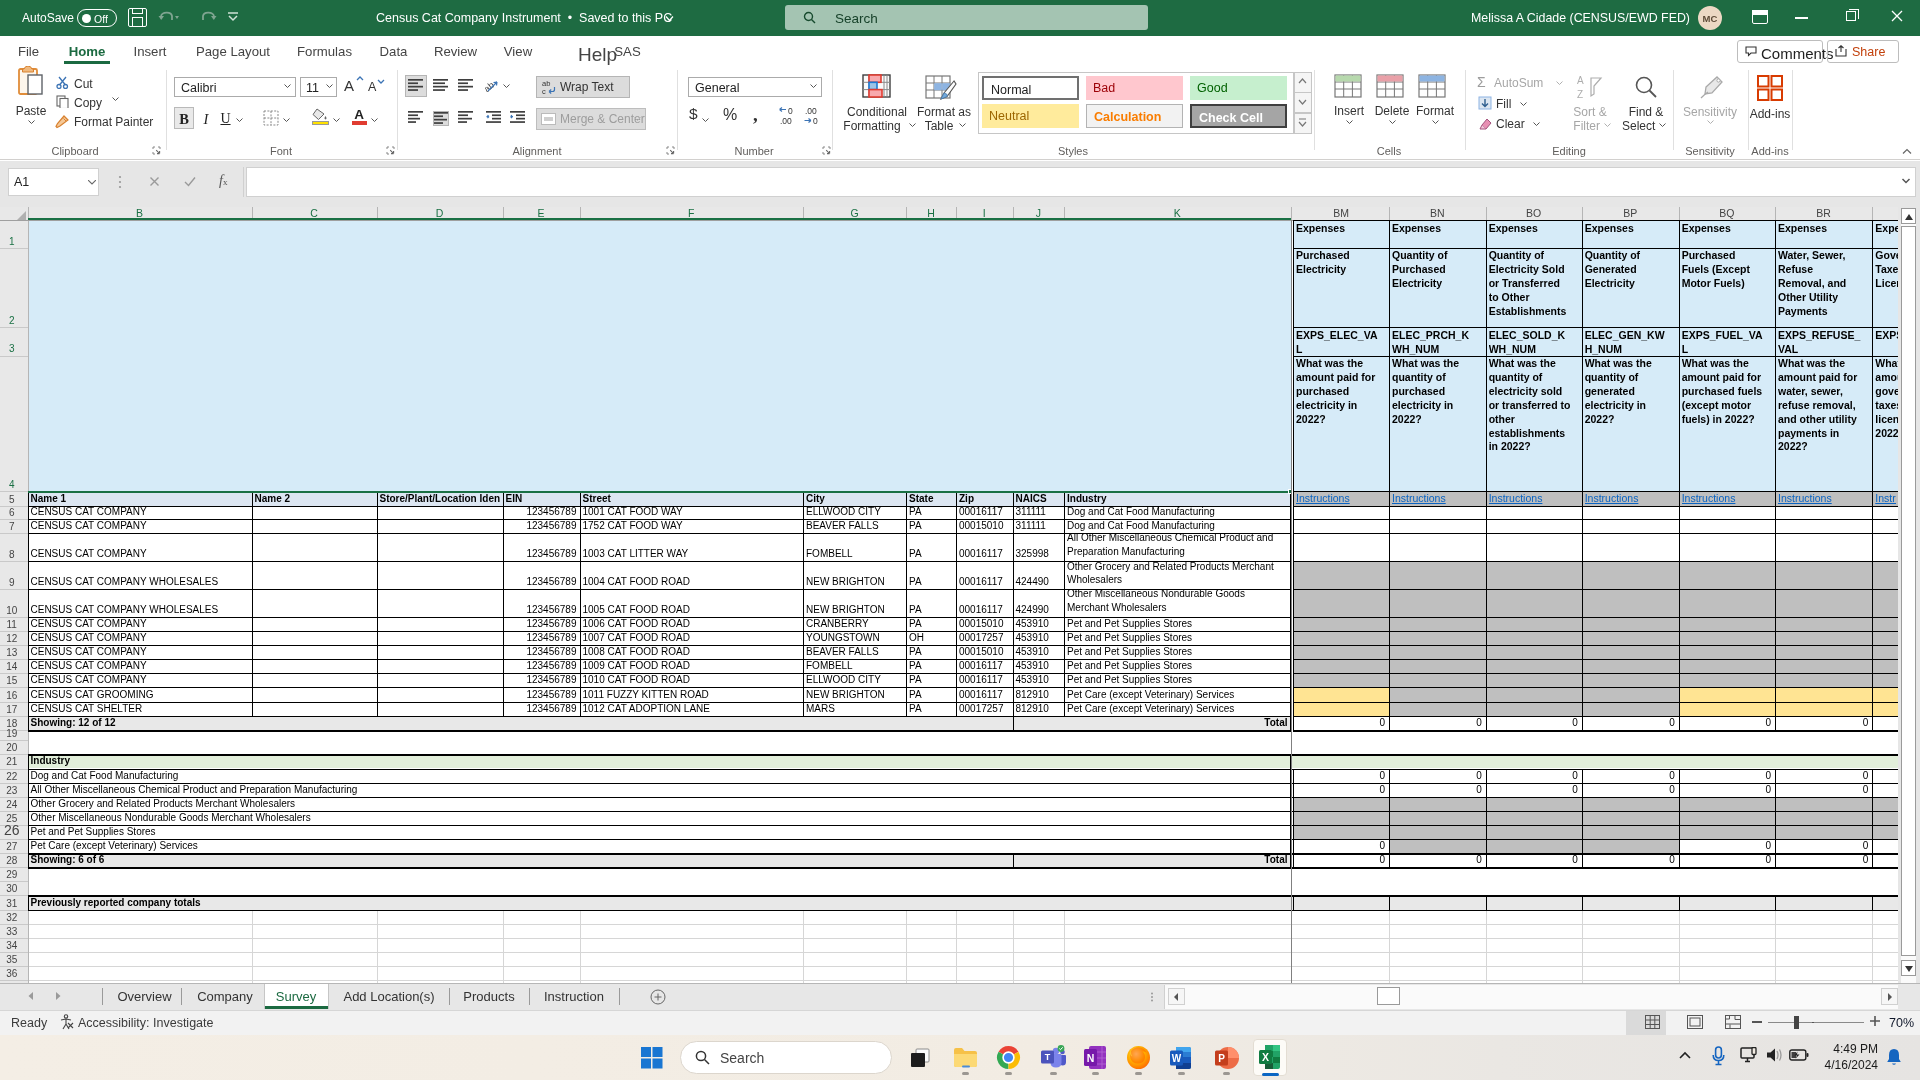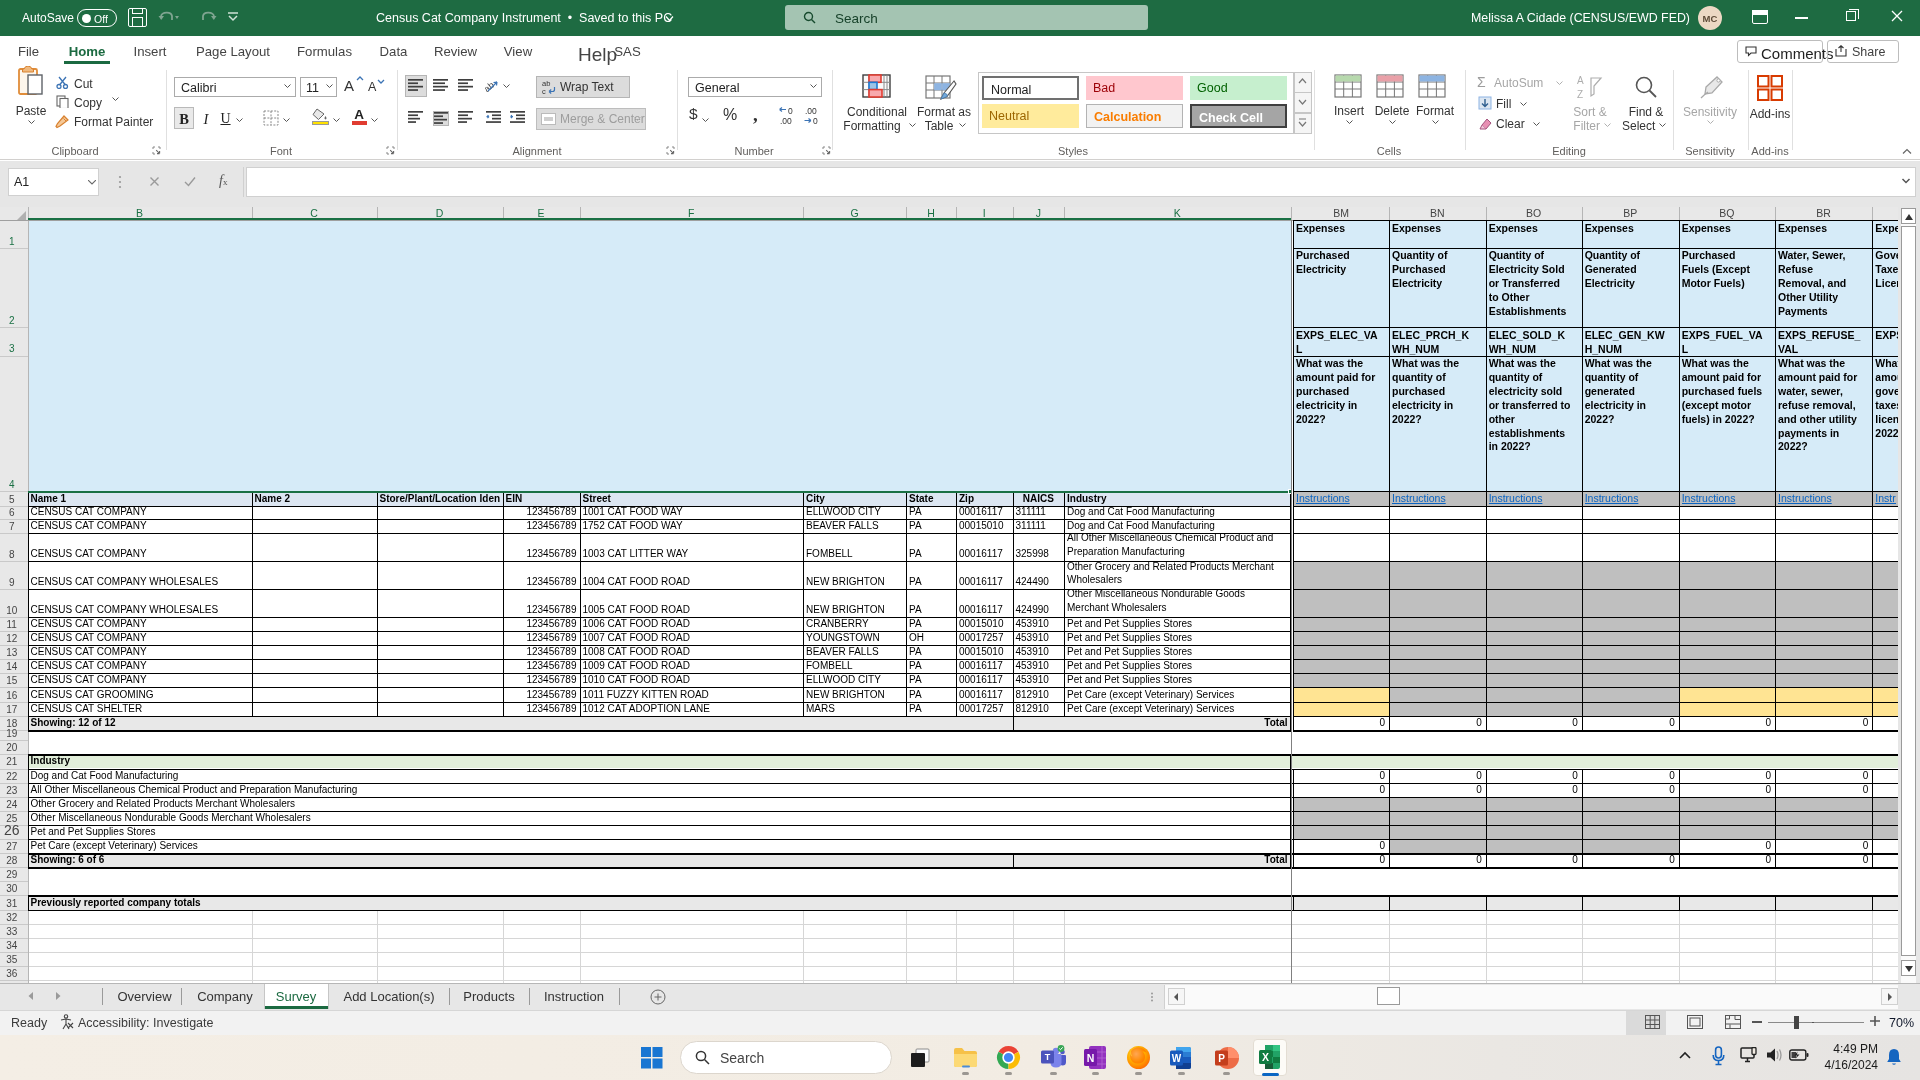--- a/index.html
+++ b/index.html
@@ -77,21 +77,21 @@
       <path d="M1 1 h10 v6 h-5 l-2.5 2.5 v-2.5 h-2.5 z" fill="none" stroke="#333" stroke-width="1.1"></path>
     </svg>
   </div>
 <div style="position:absolute;left:1761px;top:45px;width:60px;height:14px;font-family:Liberation Sans,sans-serif;font-size:15px;color:#222;">Comments</div>
 <div style="position:absolute;left:1827px;top:40px;width:72px;height:23px;border:1px solid #bdbdbd;border-radius:3px;"></div>
 <div style="position:absolute;left:1835px;top:45px;width:12px;height:12px;">
     <svg width="12" height="12" viewBox="0 0 12 12">
       <path d="M1 4 v7 h10 V4 M6 7 V1 M3.5 3 L6 .8 8.5 3" fill="none" stroke="#333" stroke-width="1.1"></path>
     </svg>
   </div>
-<div style="position:absolute;left:1852px;top:45px;width:42px;height:14px;font-family:Liberation Sans,sans-serif;font-size:12.5px;color:#404040;">Share</div>
+<div style="position:absolute;left:1852px;top:45px;width:42px;height:14px;font-family:Liberation Sans,sans-serif;font-size:12.5px;color:#c2410c;">Share</div>
 <div style="position:absolute;left:0px;top:65px;width:1920px;height:95px;background:#fff;border-bottom:1px solid #d2d0ce;"></div>
 <div style="position:absolute;left:166px;top:70px;width:1px;height:80px;background:#e0e0e0;"></div>
 <div style="position:absolute;left:397px;top:70px;width:1px;height:80px;background:#e0e0e0;"></div>
 <div style="position:absolute;left:677px;top:70px;width:1px;height:80px;background:#e0e0e0;"></div>
 <div style="position:absolute;left:832px;top:70px;width:1px;height:80px;background:#e0e0e0;"></div>
 <div style="position:absolute;left:1314px;top:70px;width:1px;height:80px;background:#e0e0e0;"></div>
 <div style="position:absolute;left:1465px;top:70px;width:1px;height:80px;background:#e0e0e0;"></div>
 <div style="position:absolute;left:1673px;top:70px;width:1px;height:80px;background:#e0e0e0;"></div>
 <div style="position:absolute;left:1748px;top:70px;width:1px;height:80px;background:#e0e0e0;"></div>
 <div style="position:absolute;left:1792px;top:70px;width:1px;height:80px;background:#e0e0e0;"></div>
@@ -834,21 +834,21 @@
   </div>
 <div style="position:absolute;left:806px;top:490.8px;width:97px;height:15.0px;font-family:Liberation Sans,sans-serif;font-size:10px;font-weight:bold;color:#000;line-height:11px;white-space:nowrap;text-align:left;display:flex;flex-direction:column;justify-content:flex-end;padding-bottom:2px;">
     <span>City</span>
   </div>
 <div style="position:absolute;left:909px;top:490.8px;width:44px;height:15.0px;font-family:Liberation Sans,sans-serif;font-size:10px;font-weight:bold;color:#000;line-height:11px;white-space:nowrap;text-align:left;display:flex;flex-direction:column;justify-content:flex-end;padding-bottom:2px;">
     <span>State</span>
   </div>
 <div style="position:absolute;left:959px;top:490.8px;width:50.5px;height:15.0px;font-family:Liberation Sans,sans-serif;font-size:10px;font-weight:bold;color:#000;line-height:11px;white-space:nowrap;text-align:left;display:flex;flex-direction:column;justify-content:flex-end;padding-bottom:2px;">
     <span>Zip</span>
   </div>
-<div style="position:absolute;left:1015.5px;top:490.8px;width:45.5px;height:15.0px;font-family:Liberation Sans,sans-serif;font-size:10px;font-weight:bold;color:#000;line-height:11px;white-space:nowrap;text-align:center;display:flex;flex-direction:column;justify-content:flex-end;padding-bottom:2px;">
+<div style="position:absolute;left:1015.5px;top:490.8px;width:45.5px;height:15.0px;font-family:Liberation Sans,sans-serif;font-size:10px;font-weight:bold;color:#000;line-height:11px;white-space:nowrap;text-align:left;display:flex;flex-direction:column;justify-content:flex-end;padding-bottom:2px;">
     <span>NAICS</span>
   </div>
 <div style="position:absolute;left:1067px;top:490.8px;width:220.5px;height:15.0px;font-family:Liberation Sans,sans-serif;font-size:10px;font-weight:bold;color:#000;line-height:11px;white-space:nowrap;text-align:left;display:flex;flex-direction:column;justify-content:flex-end;padding-bottom:2px;">
     <span>Industry</span>
   </div>
 <div style="position:absolute;left:30.5px;top:505.8px;width:218.0px;height:13.5px;font-family:Liberation Sans,sans-serif;font-size:10px;color:#000;line-height:11px;white-space:nowrap;text-align:left;display:flex;flex-direction:column;justify-content:flex-end;padding-bottom:2px;">
     <span>CENSUS CAT COMPANY</span>
   </div>
 <div style="position:absolute;left:505.5px;top:505.8px;width:71.0px;height:13.5px;font-family:Liberation Sans,sans-serif;font-size:10px;color:#000;line-height:11px;white-space:nowrap;text-align:right;display:flex;flex-direction:column;justify-content:flex-end;padding-bottom:2px;align-items:flex-end;">
     <span>123456789</span>

